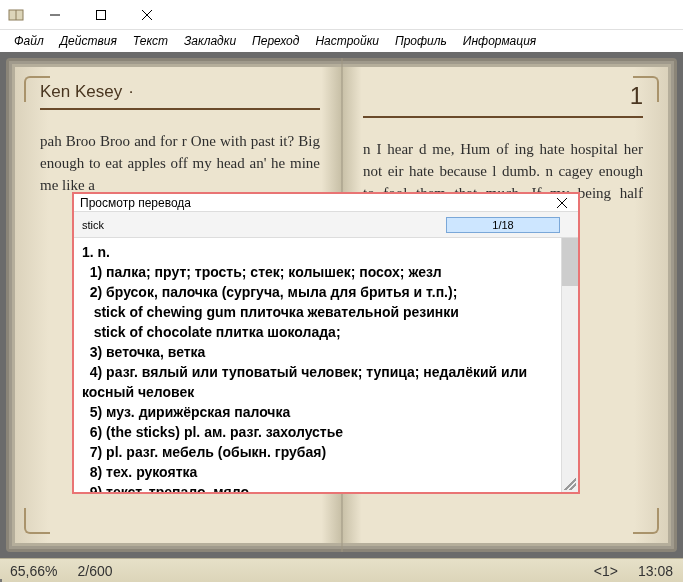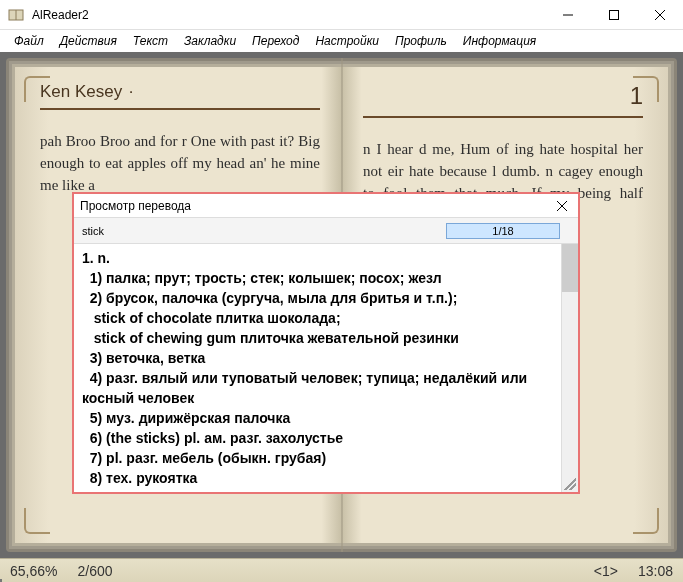--- a/index.html
+++ b/index.html
@@ -29,42 +29,41 @@
 .corner-deco.tl { top:24px; left:24px; border-right:none; border-bottom:none; border-radius:6px 0 0 0; }
 .corner-deco.tr { top:24px; right:24px; border-left:none; border-bottom:none; border-radius:0 6px 0 0; }
 .corner-deco.bl { bottom:24px; left:24px; border-right:none; border-top:none; border-radius:0 0 0 6px; }
 .corner-deco.br { bottom:24px; right:24px; border-left:none; border-top:none; border-radius:0 0 6px 0; }
 
 .statusbar { height:24px; background:linear-gradient(#e6e0c8,#dcd5b9); border-top:1px solid #b8b196; display:flex; align-items:center; font-family:"Comic Sans MS", cursive; font-size:14px; color:#333; padding:0 10px; gap:20px; position:relative; }
 .statusbar .sp { flex:1; }
 .statusbar .progress-bar { position:absolute; bottom:0; left:0; height:3px; background:#777; width:1.8px; }
 
 .dict-popup { position:absolute; left:72px; top:140px; width:508px; height:302px; background:#fff; border:2px solid #e97474; z-index:10; display:flex; flex-direction:column; }
-.dict-titlebar { height:24px; background:#fff; display:flex; align-items:center; padding:0 6px; border-bottom:1px solid #ddd; font-size:12px; }
+.dict-titlebar { height:18px; background:#fff; display:flex; align-items:center; padding:0 6px; border-bottom:1px solid #ddd; font-size:12px; }
 .dict-titlebar .dt-title { flex:1; }
 .dict-close { width:20px; text-align:center; font-size:14px; cursor:pointer; }
 .dict-query-row { height:26px; display:flex; align-items:center; background:#f4f4f4; border-bottom:1px solid #ddd; font-size:11px; }
 .dict-query-row .word { flex:1; padding:0 8px; }
 .dict-counter { width:114px; text-align:center; border:1px solid #7aa7d8; background:#cde6ff; padding:1px 0; margin-right:18px; }
 .dict-body { flex:1; overflow:hidden; position:relative; display:flex; }
 .dict-content { flex:1; padding:4px 8px; font-size:14px; line-height:20px; font-family:"Segoe UI", Arial, sans-serif; color:#000;font-weight:bold; }
 .dict-content .def { white-space:pre-wrap; }
 .dict-scroll { width:17px; background:#f0f0f0; border-left:1px solid #ddd; position:relative; }
 .dict-scroll .thumb { position:absolute; top:0; left:0; right:0; height:48px; background:#cdcdcd; }
 .dict-resize { position:absolute; right:2px; bottom:2px; width:12px; height:12px; background:linear-gradient(135deg, transparent 50%, #999 50%, #999 60%, transparent 60%, transparent 70%, #999 70%, #999 80%, transparent 80%); }
 </style>
 </head>
 <body>
 
 <div class="titlebar">
   <svg class="app-icon" viewBox="0 0 16 16">
       <rect x="1" y="3" width="14" height="10" fill="#dcd5b9" stroke="#8b7d5a"></rect>
       <line x1="8" y1="3" x2="8" y2="13" stroke="#8b7d5a"></line>
     </svg>
-  <div class="title">AlReader2</div>
   <div class="winbtns">
     <div class="winbtn">
       <svg width="10" height="10">
           <line x1="0" y1="5" x2="10" y2="5" stroke="#000"></line>
         </svg>
     </div>
     <div class="winbtn">
       <svg width="10" height="10">
           <rect x="0.5" y="0.5" width="9" height="9" fill="none" stroke="#000"></rect>
         </svg>
@@ -125,22 +124,22 @@
     </div>
     <div class="dict-query-row">
       <span class="word">stick</span>
       <span class="dict-counter">1/18</span>
     </div>
     <div class="dict-body">
       <div class="dict-content">
         <div class="def">1. n.</div>
         <div class="def">  1) палка; прут; трость; стек; колышек; посох; жезл</div>
         <div class="def">  2) брусок, палочка (сургуча, мыла для бритья и т.п.);</div>
+        <div class="def">   stick of chewing gum плиточка жевательной резинки</div>
         <div class="def">   stick of chocolate плитка шоколада;</div>
-        <div class="def">   stick of chewing gum плиточка жевательной резинки</div>
         <div class="def">  3) веточка, ветка</div>
         <div class="def">  4) разг. вялый или туповатый человек; тупица; недалёкий или косный человек</div>
         <div class="def">  5) муз. дирижёрская палочка</div>
         <div class="def">  6) (the sticks) pl. ам. разг. захолустье</div>
         <div class="def">  7) pl. разг. мебель (обыкн. грубая)</div>
         <div class="def">  8) тех. рукоятка</div>
         <div class="def">  9) текст. трепало, мяло</div>
       </div>
       <div class="dict-scroll">
         <div class="thumb"></div>

